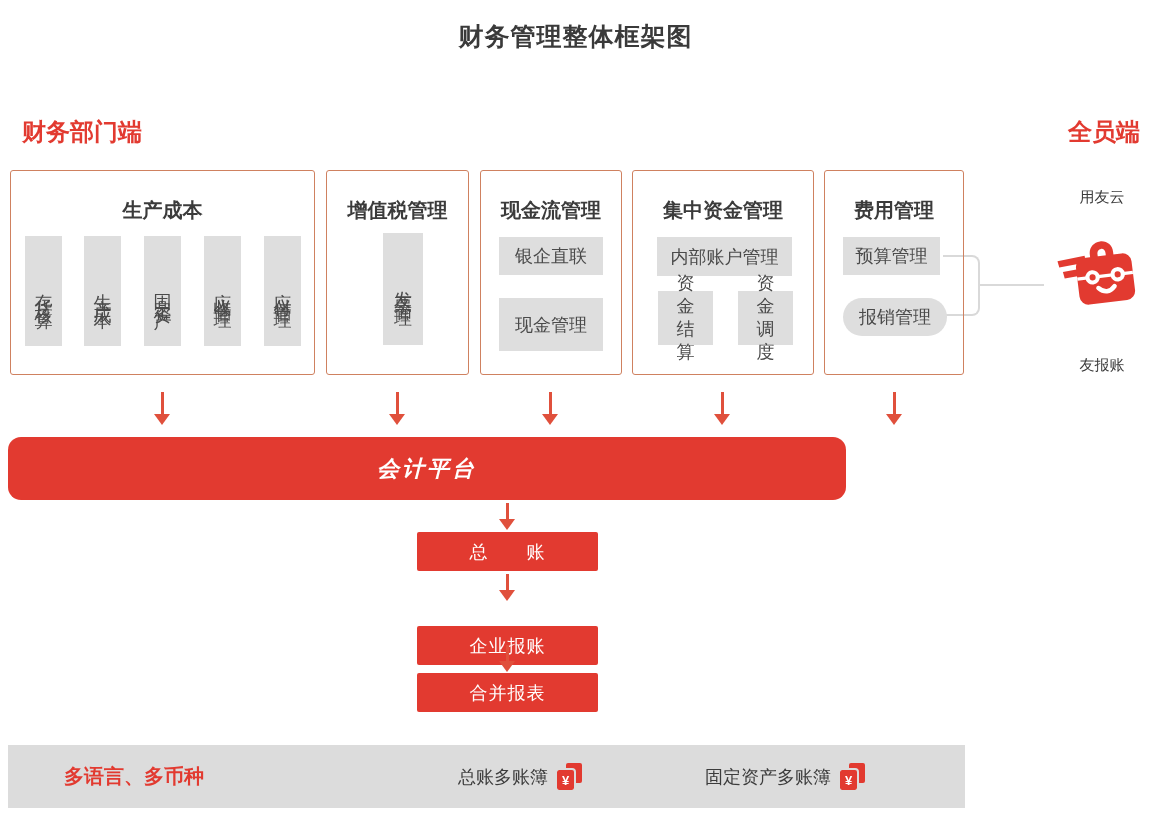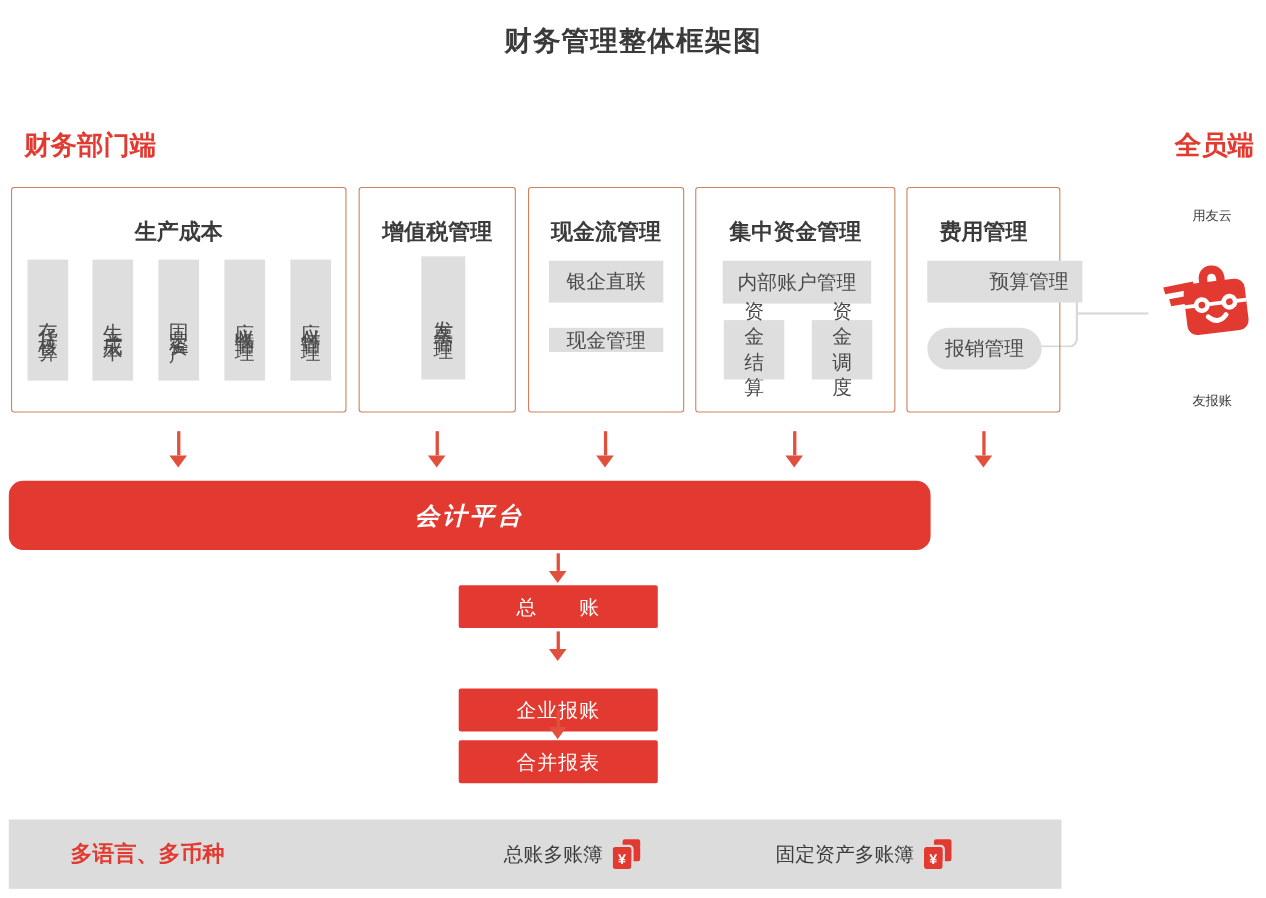--- a/index.html
+++ b/index.html
@@ -20,21 +20,21 @@
     font-size:20px;font-weight:bold;color:#3b3b3b;}
   .gitem{position:absolute;background:#dedede;color:#4a4a4a;font-size:18px;text-align:center;}
   .vcol{display:flex;align-items:center;justify-content:center;
     writing-mode:vertical-rl;text-orientation:upright;letter-spacing:6px;}
   .hitem{display:flex;align-items:center;justify-content:center;}
   .two-line{display:flex;align-items:center;justify-content:center;
     line-height:23px;padding:0 10px;box-sizing:border-box;}
 
   
   .cloud-label{position:absolute;left:1070px;width:64px;text-align:center;
-    font-size:12px;color:#3c3c3c;}
+    font-size:15px;color:#3c3c3c;}
   .logo{position:absolute;left:1052px;top:236px;}
 
   
   .bracket{position:absolute;left:943px;top:255px;width:37px;height:61px;box-sizing:border-box;
     border-top:2px solid #d9d9d9;border-right:2px solid #d9d9d9;border-bottom:2px solid #d9d9d9;
     border-radius:0 8px 8px 0;}
   .bracket-stub{position:absolute;left:980px;top:284px;width:64px;height:2px;background:#d9d9d9;}
 
   
   .arrow-v{position:absolute;width:17px;}
@@ -87,33 +87,33 @@
   </div>
 
   <div class="panel" style="left:326px;width:143px;">
     <div class="panel-title">增值税管理</div>
     <div class="gitem vcol" style="left:56px;top:62px;width:40px;height:112px;">发票管理</div>
   </div>
 
   <div class="panel" style="left:480px;width:142px;">
     <div class="panel-title">现金流管理</div>
     <div class="gitem hitem" style="left:18px;top:66px;width:104px;height:38px;">银企直联</div>
-    <div class="gitem hitem" style="left:18px;top:127px;width:104px;height:22px;">现金管理</div>
+    <div class="gitem hitem" style="left:18px;top:127px;width:104px;height:53px;">现金管理</div>
   </div>
 
   <div class="panel" style="left:632px;width:182px;">
     <div class="panel-title">集中资金管理</div>
     <div class="gitem hitem" style="left:24px;top:66px;width:135px;height:39px;">内部账户管理</div>
     <div class="gitem two-line" style="left:25px;top:120px;width:55px;height:54px;">资金结算</div>
     <div class="gitem two-line" style="left:105px;top:120px;width:55px;height:54px;">资金调度</div>
   </div>
 
   <div class="panel" style="left:824px;width:140px;">
     <div class="panel-title">费用管理</div>
-    <div class="gitem hitem" style="left:18px;top:66px;width:97px;height:38px;padding-left:44px;">预算管理</div>
+    <div class="gitem hitem" style="left:18px;top:66px;width:97px;height:38px;">预算管理</div>
     <div class="gitem hitem" style="left:18px;top:127px;width:104px;height:38px;border-radius:19px;">报销管理</div>
   </div>
 
   <div class="cloud-label" style="top:188px;">用友云</div>
   <div class="logo">
     <svg width="94" height="74" viewBox="0 0 96 82">
       <path fill="#e23a30" d="M2 28 L32 22 L33.5 29.5 L4 35 Z"></path>
       <path fill="#e23a30" d="M8 40 L32 35.5 L33.5 43 L10 47 Z"></path>
       <g transform="rotate(-7 52 46)">
         <path fill="#e23a30" d="M41 24 v-5 c0-7.5 5.5-13 13-13 s13 5.5 13 13 v5 h-8.5 v-4.5 c0-3-1.6-5.2-4.5-5.2 s-4.5 2.2-4.5 5.2 v4.5 z"></path>

